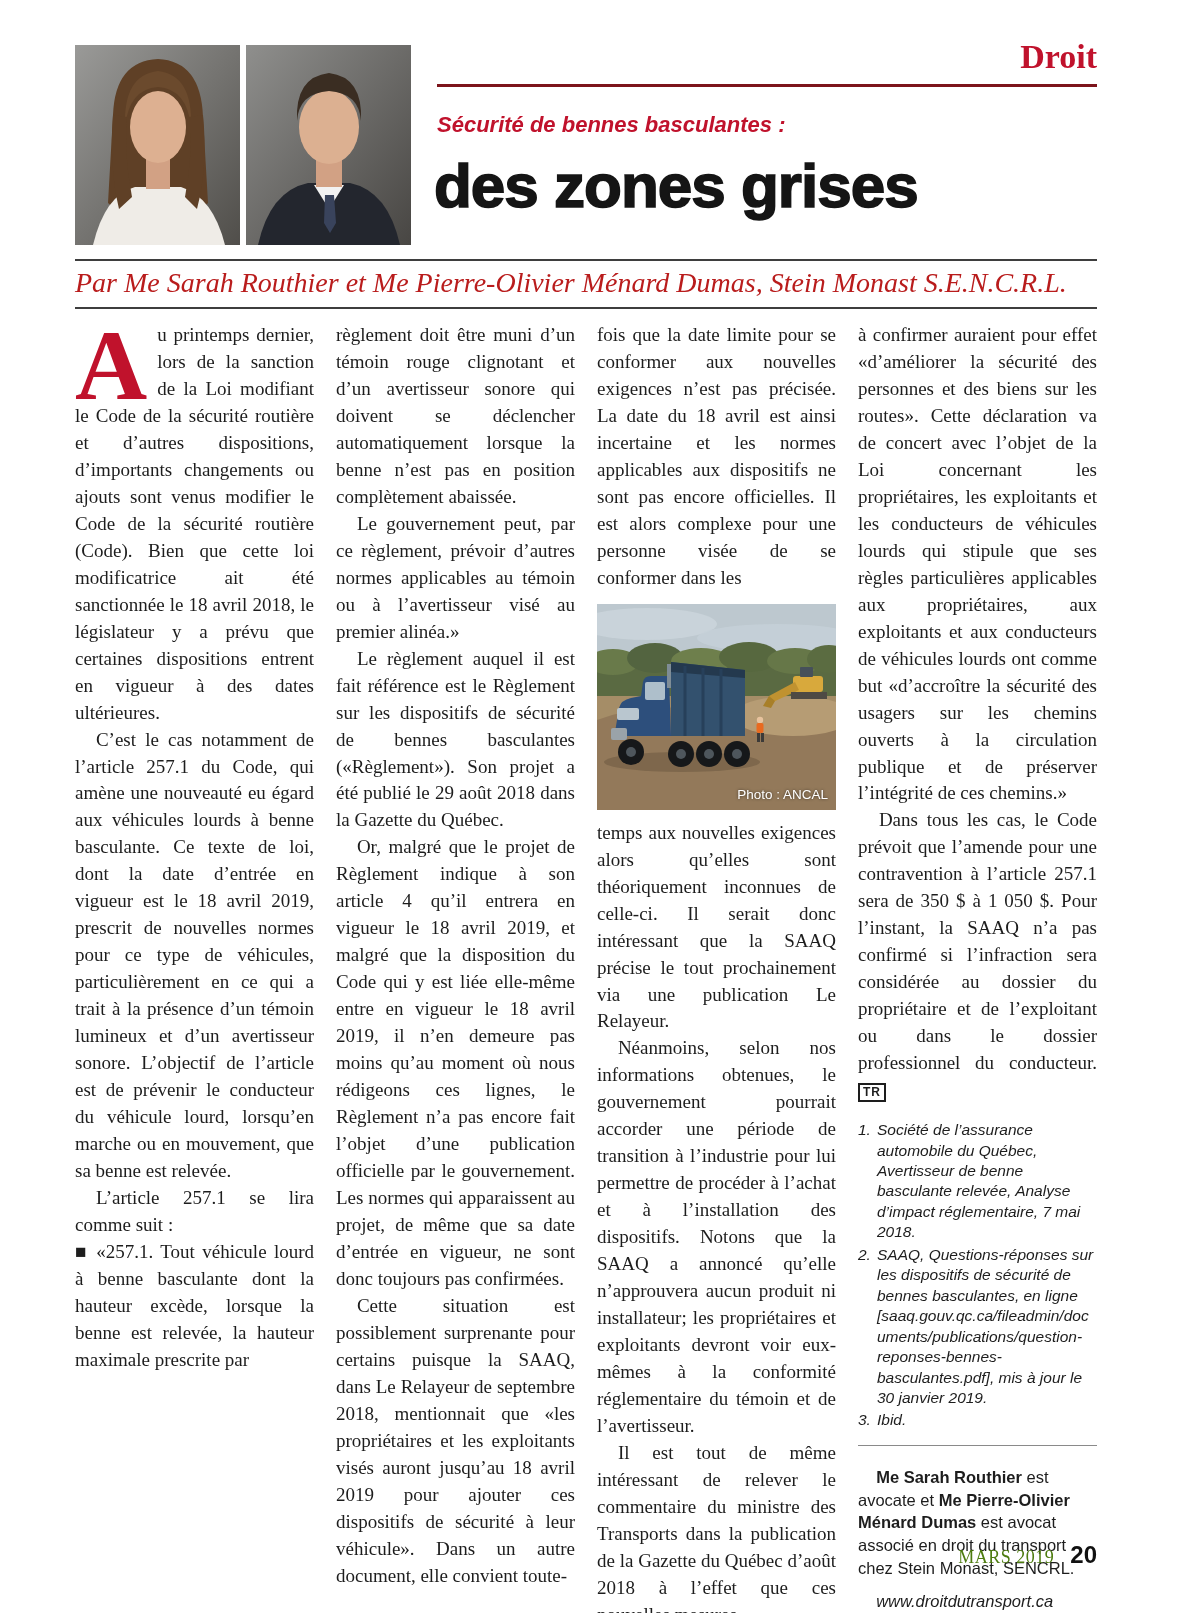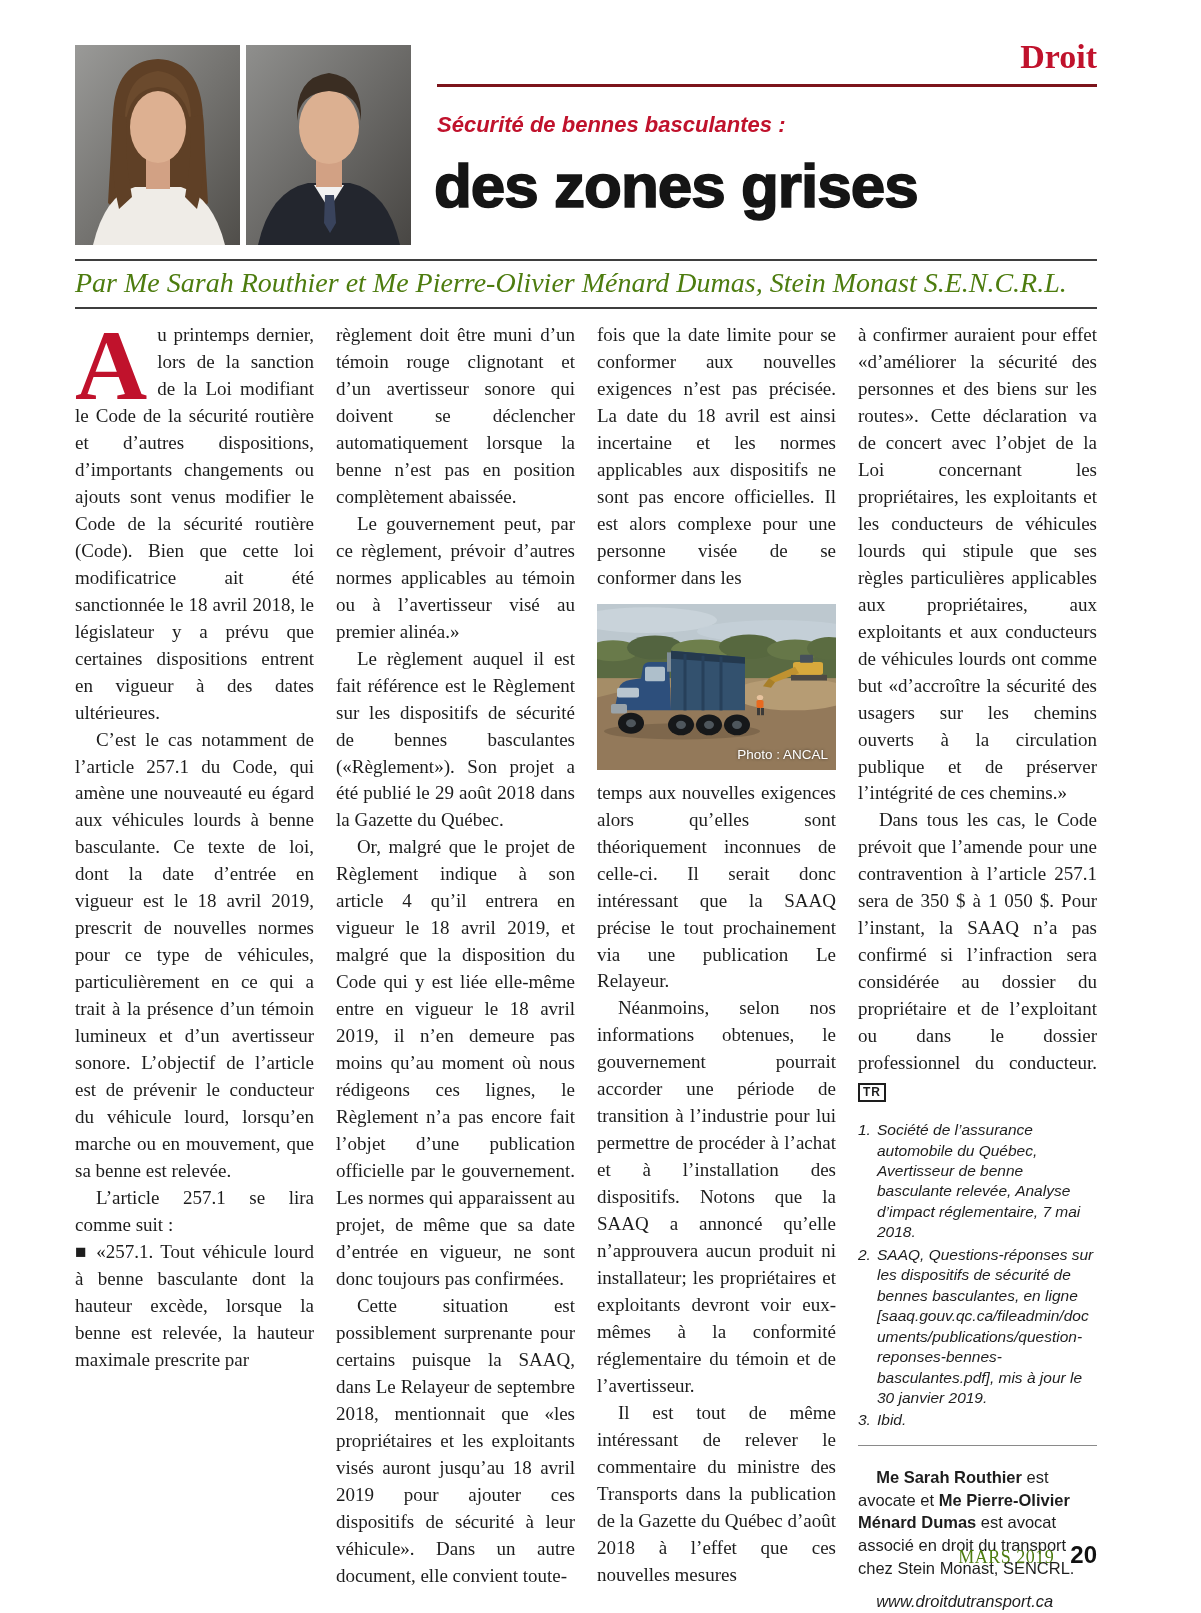--- a/index.html
+++ b/index.html
@@ -28,36 +28,36 @@
     position:absolute; left:434px; top:150px;
     font-family:"Liberation Sans", sans-serif; font-weight:bold;
     font-size:62px; letter-spacing:-1px; color:#151515;
     -webkit-text-stroke:1.6px #151515;
   }
   .byline-wrap {
     position:absolute; left:75px; top:259px; width:1022px;
     border-top:2px solid #3e3e3e; border-bottom:2px solid #3e3e3e;
     padding:6px 0 8px;
   }
-  .byline { font-style:italic; font-size:28px; color:#4d7c0f; white-space:nowrap; }
+  .byline { font-style:italic; font-size:28px; color:#b91c1c; white-space:nowrap; }
   
   .columns {
     position:absolute; left:75px; top:322px; width:1022px;
     display:flex; gap:22px;
     font-size:19px; line-height:1.42; text-align:justify;
   }
   .col { width:239px; flex:none; hyphens:auto; overflow-wrap:break-word; }
   .col p { text-indent:1.1em; }
   .col p.cont, .col p.p-first { text-indent:0; }
   .dropcap {
     float:left; font-weight:bold; color:#c0122c;
     font-size:100px; line-height:0.72; padding:8px 10px 0 0;
     font-family:"Liberation Serif", serif;
   }
-  .photo { position:relative; width:100%; height:166px; margin:12px 0 10px; }
+  .photo { position:relative; width:100%; height:206px; margin:12px 0 10px; }
   .photo svg { width:100%; height:100%; display:block; }
   .credit {
     position:absolute; right:8px; bottom:6px;
     font-family:"Liberation Sans", sans-serif; font-size:13.5px; color:#ffffff;
     text-shadow:0 0 3px rgba(0,0,0,.6);
   }
   .endmark {
     display:inline-block; font-family:"Liberation Sans", sans-serif;
     font-size:12px; font-weight:bold; line-height:1.25;
     border:2px solid #1d1d1d; padding:0 3px; letter-spacing:1px;

